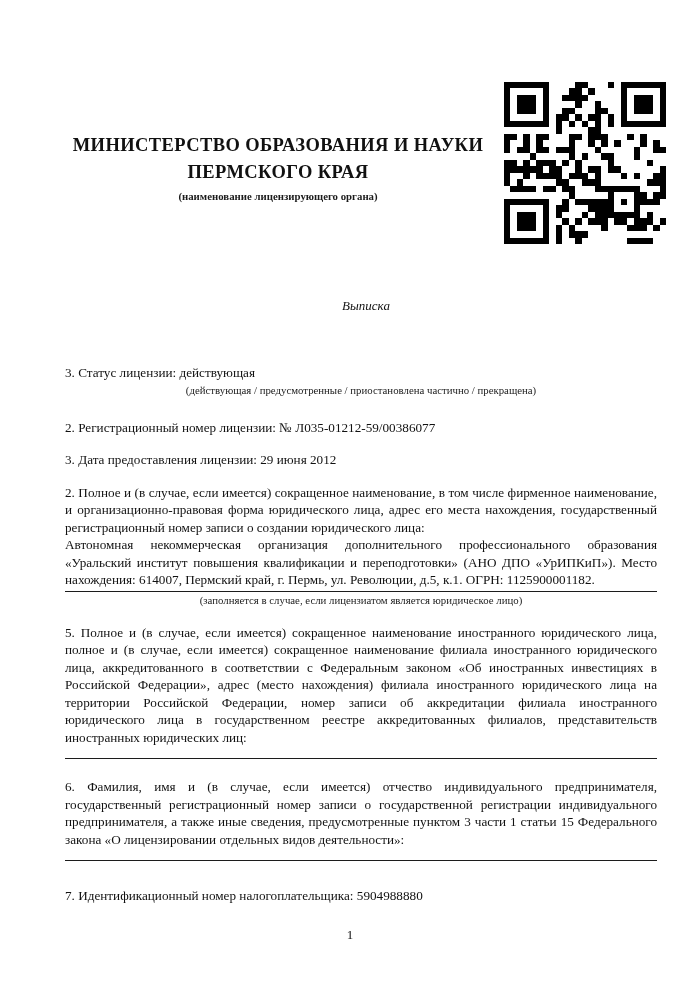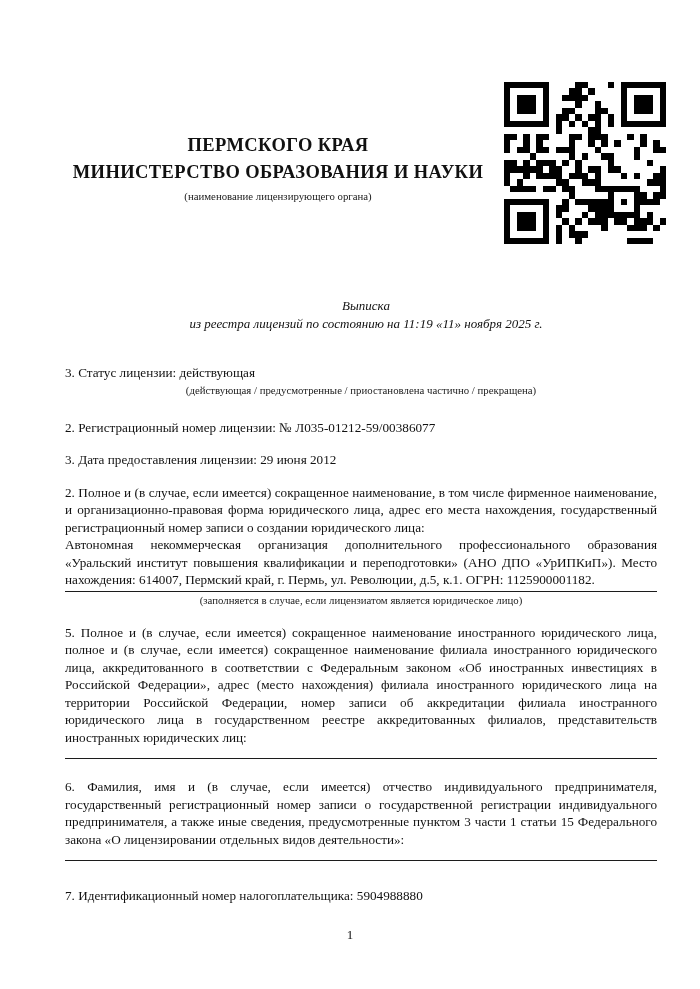--- a/index.html
+++ b/index.html
@@ -27,21 +27,21 @@
     line-height: 27px;
     letter-spacing: 0.4px;
     white-space: nowrap;
   }
   .small-caption {
     font-size: 10.8px;
     line-height: 13px;
     text-align: center;
     color: #1b1b1b;
   }
-  .header .small-caption { margin-top: 4px; }
+  .header .small-caption { margin-top: 4px; font-weight: bold; }
   .qr {
     position: absolute;
     top: 82px;
     left: 504px;
     width: 162px;
     height: 162px;
   }
   .title-block {
     position: absolute;
     top: 297px;
@@ -84,22 +84,22 @@
     text-align: center;
     font-size: 13px;
   }
 </style>
 </head>
 <body>
 
 <div class="page">
 
   <div class="header">
+    <div class="ministry-line">МИНИСТЕРСТВО ОБРАЗОВАНИЯ И НАУКИ</div>
     <div class="ministry-line">ПЕРМСКОГО КРАЯ</div>
-    <div class="ministry-line">МИНИСТЕРСТВО ОБРАЗОВАНИЯ И НАУКИ</div>
     <div class="small-caption">(наименование лицензирующего органа)</div>
   </div>
 
   <svg id="qr" class="qr" viewBox="0 0 25 25" shape-rendering="crispEdges">
       <rect x="0" y="0" width="25" height="25" fill="#ffffff"></rect>
       <g fill="#000000">
         <rect x="0" y="0" width="1" height="1"></rect>
         <rect x="1" y="0" width="1" height="1"></rect>
         <rect x="2" y="0" width="1" height="1"></rect>
         <rect x="3" y="0" width="1" height="1"></rect>
@@ -392,21 +392,20 @@
         <rect x="11" y="24" width="1" height="1"></rect>
         <rect x="19" y="24" width="1" height="1"></rect>
         <rect x="20" y="24" width="1" height="1"></rect>
         <rect x="21" y="24" width="1" height="1"></rect>
         <rect x="22" y="24" width="1" height="1"></rect>
       </g>
     </svg>
 
   <div class="title-block">
     <div>Выписка</div>
-    <div>из реестра лицензий по состоянию на 11:19 «11» ноября 2025 г.</div>
   </div>
 
   <div class="items">
 
     <div class="item item-1">
       <div class="item-text">3. Статус лицензии: действующая</div>
       <div class="small-caption">(действующая / предусмотренные / приостановлена частично / прекращена)</div>
     </div>
 
     <div class="item item-2">

